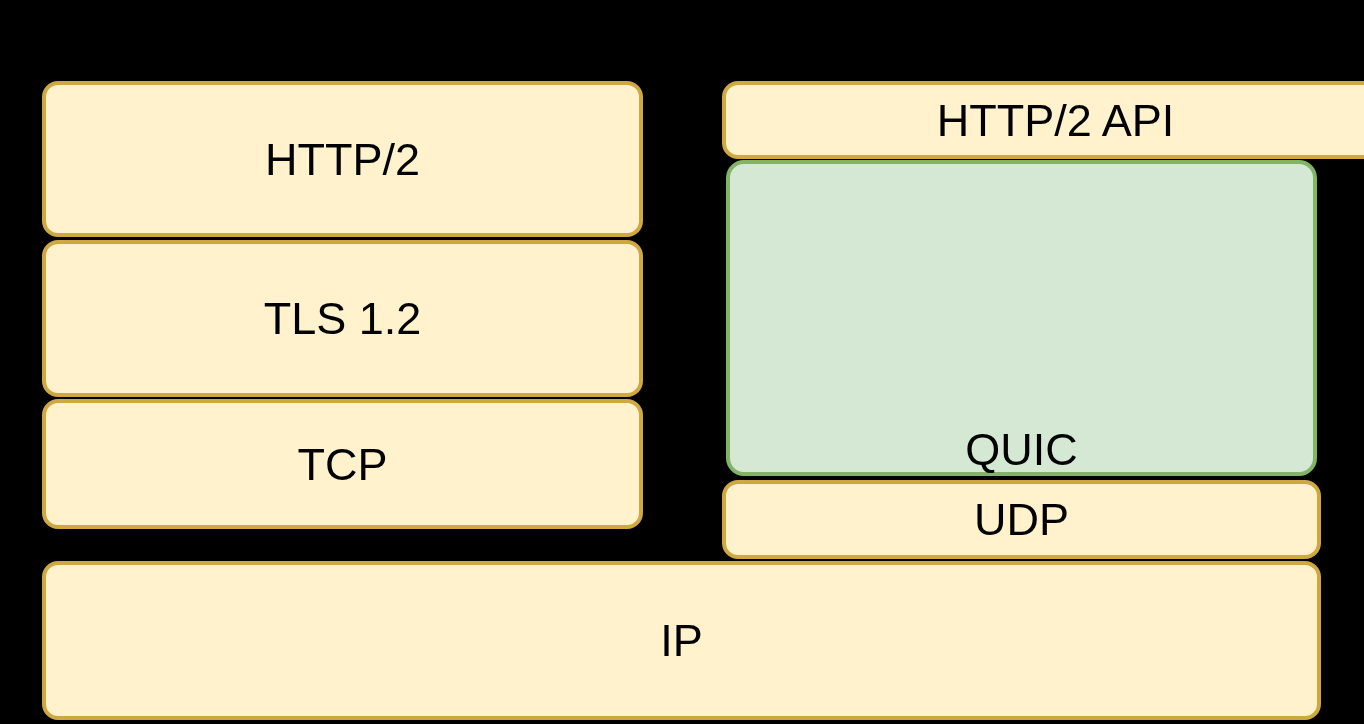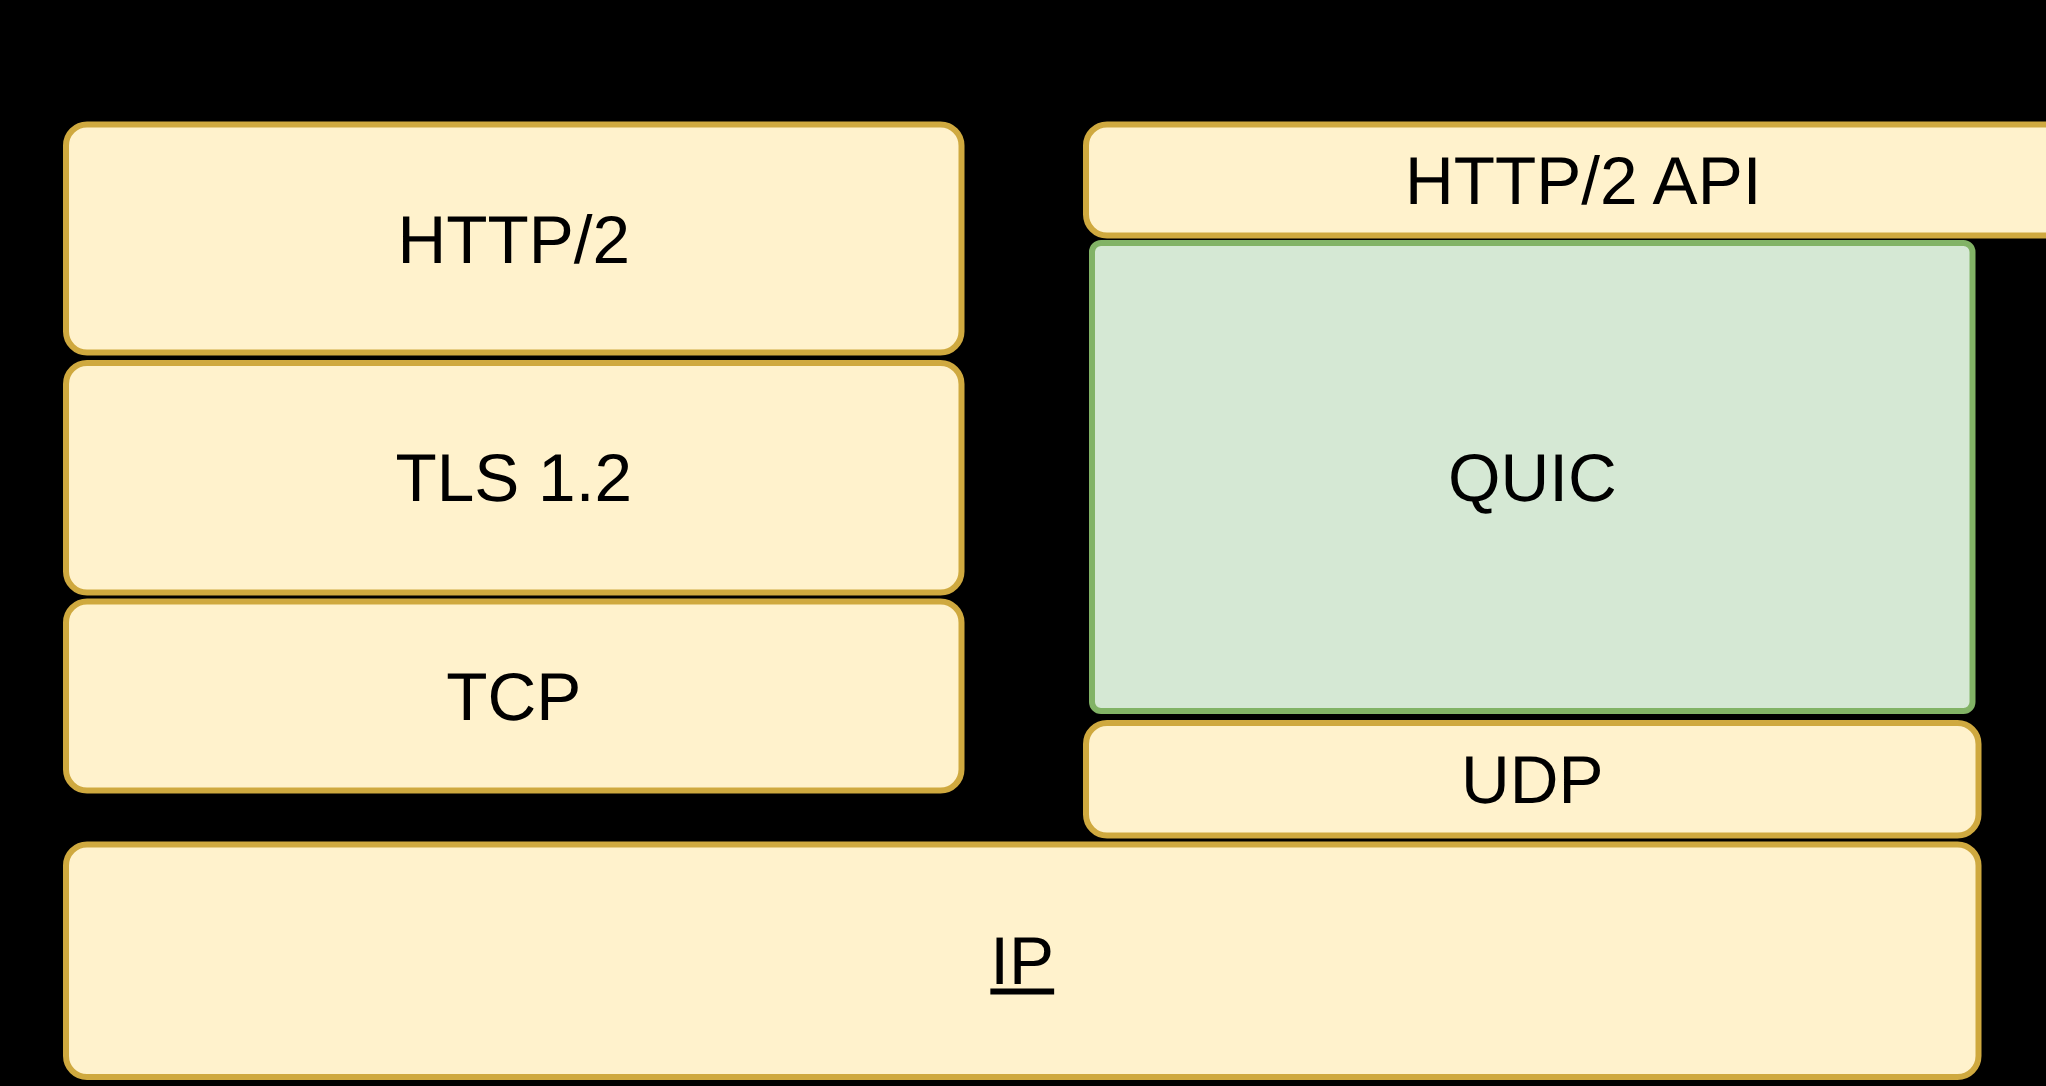--- a/index.html
+++ b/index.html
@@ -35,32 +35,33 @@
     align-items: center;
     justify-content: center;
     color: var(--text-color);
     font-size: 45px;
     line-height: 1;
     white-space: nowrap;
   }
   .box.green {
     background: var(--quic-fill);
     border-color: var(--quic-border);
-    border-radius: 8px;
+    border-radius: 18px;
+    align-items: flex-end;
   }
   
   #box-http2   { left: 42px;  top: 43px;  width: 601px;  height: 156px; }
   #box-tls     { left: 42px;  top: 202px; width: 601px;  height: 157px; }
   #box-tcp     { left: 42px;  top: 361px; width: 601px;  height: 130px; }
   
   #box-http2api{ left: 722px; top: 43px;  width: 667px;  height: 78px;  }
   #box-quic    { left: 726px; top: 122px; width: 591px;  height: 316px; }
   #box-udp     { left: 722px; top: 442px; width: 599px;  height: 79px;  }
   
-  #box-ip      { left: 42px;  top: 523px; width: 1279px; height: 159px; text-decoration: underline; }
+  #box-ip      { left: 42px;  top: 523px; width: 1279px; height: 159px; }
 </style>
 </head>
 <body>
 
 <div class="canvas">
 
   <div class="box" id="box-http2">
     <span>HTTP/2</span>
   </div>
 

